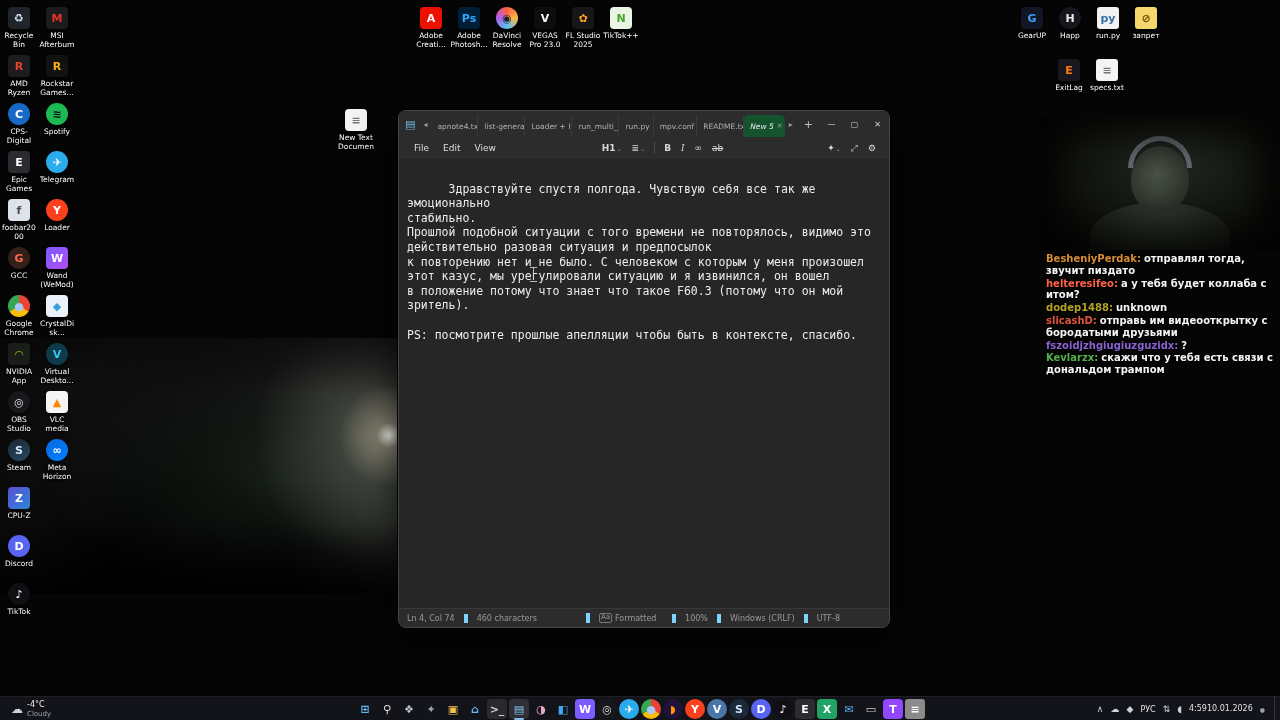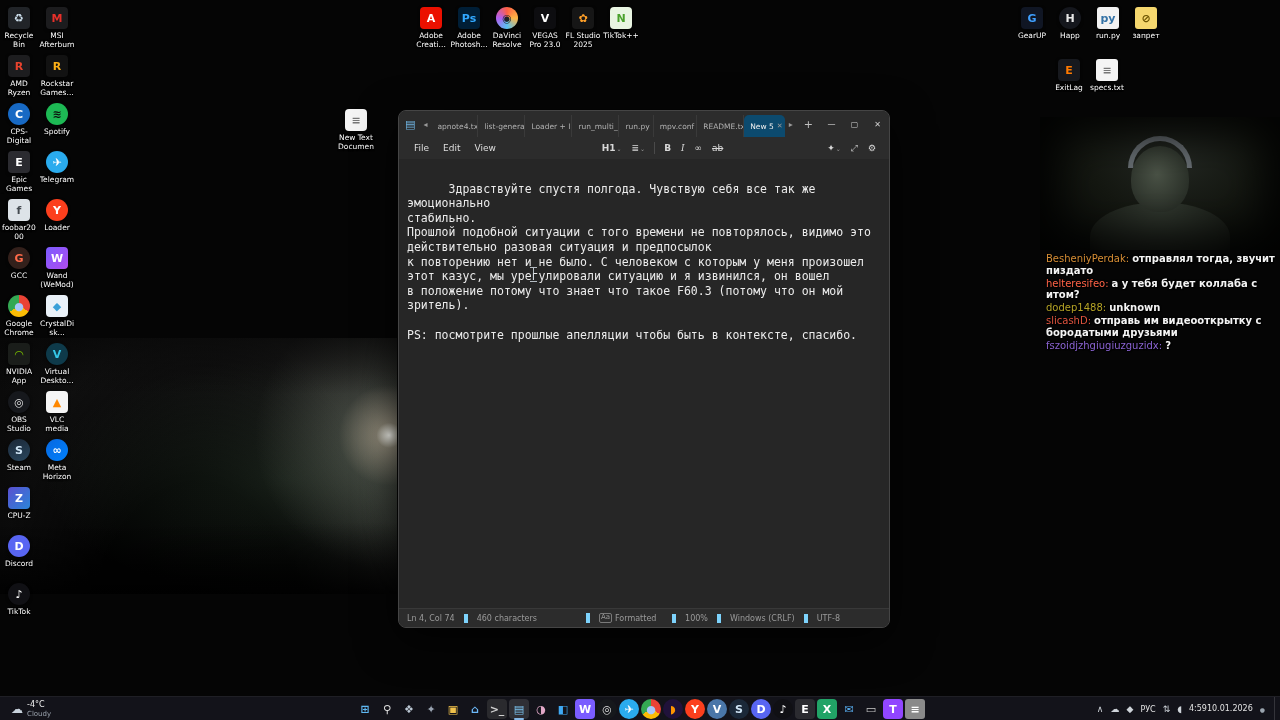--- a/index.html
+++ b/index.html
@@ -28,21 +28,21 @@
 
   
   .np-window{position:absolute;left:398px;top:110px;width:492px;height:518px;z-index:6;
     background:#262626;border:1px solid #454545;border-radius:8px;overflow:hidden;
     box-shadow:0 12px 42px rgba(0,0,0,.75);display:flex;flex-direction:column;}
   .np-tabbar{height:26px;background:#2c2c2c;display:flex;align-items:flex-end;padding-left:6px;flex:none;}
   .np-appicon{font-size:11px;color:#6fb3e0;align-self:center;margin-right:4px;}
   .np-scroll{font-size:8px;color:#9a9a9a;padding:0 4px;align-self:center;cursor:pointer;}
   .np-tab{font-size:7.5px;color:#b0b0b0;padding:0 6px;height:22px;display:flex;align-items:center;gap:3px;
           max-width:47px;white-space:nowrap;overflow:hidden;cursor:pointer;border-right:1px solid #3a3a3a;}
-  .np-tab.active{background:#0c4a6e;color:#efefef;border-radius:5px 5px 0 0;border-right:none;max-width:60px;}
+  .np-tab.active{background:#14532d;color:#efefef;border-radius:5px 5px 0 0;border-right:none;max-width:60px;font-style:italic;}
   .tab-close{font-size:7px;color:#9a9a9a;}
   .np-newtab{font-size:11px;color:#c0c0c0;padding:0 7px;align-self:center;cursor:pointer;}
   .np-spacer{flex:1;}
   .np-ctrl{width:26px;height:26px;display:flex;align-items:center;justify-content:center;color:#cfcfcf;font-size:8px;cursor:pointer;align-self:center;}
   .np-menubar{height:22px;background:#2c2c2c;display:flex;align-items:center;padding:0 8px;font-size:9px;color:#dedede;flex:none;}
   .mi{padding:0 7px;cursor:pointer;border-radius:3px;}
   .ti{padding:0 5px;cursor:pointer;display:flex;align-items:center;gap:1px;font-size:9px;color:#d8d8d8;}
   .ti.bold{font-weight:bold;}
   .ti.italic{font-style:italic;font-family:"DejaVu Serif",serif;}
   .ti.strike{text-decoration:line-through;}
@@ -70,21 +70,21 @@
     background:radial-gradient(ellipse at 50% 0%, #333a31 0%, #1b1f19 70%, transparent 100%);border-radius:50% 50% 0 0;}
   .cam-head{position:absolute;left:50%;top:22%;width:58px;height:66px;transform:translateX(-50%);
     background:radial-gradient(ellipse at 45% 42%, #4a5246 0%, #2c322a 70%, #20241f 100%);border-radius:50% 50% 46% 46%;}
   .cam-band{position:absolute;left:50%;top:14%;width:64px;height:32px;transform:translateX(-50%);
     border:5px solid #777e85;border-bottom:none;border-radius:34px 34px 0 0;opacity:.8;}
   .webcam::after{content:"";position:absolute;inset:0;box-shadow:inset 0 0 40px 18px rgba(0,0,0,.8);}
 
   
   .chat{position:absolute;left:1046px;top:253px;width:230px;z-index:5;font-size:10px;line-height:1.18;}
   .chat-msg{margin-bottom:1px;color:#f4f4f4;font-weight:600;text-shadow:1px 1px 0 #000,0 0 2px #000;}
-  .chat-user{font-weight:normal;margin-right:3px;}
+  .chat-user{font-weight:bold;margin-right:3px;}
 
   
   .taskbar{position:absolute;left:0;bottom:0;width:1280px;height:24px;z-index:20;
     background:rgba(20,20,27,0.96);border-top:1px solid rgba(255,255,255,.05);}
   .tb-weather{position:absolute;left:6px;top:0;height:24px;display:flex;align-items:center;gap:4px;padding:0 5px;cursor:pointer;border-radius:4px;}
   .tb-wicon{font-size:12px;color:#c8d2dc;}
   .tb-temp{font-size:8px;color:#efefef;line-height:1.15;}
   .tb-cond{font-size:7px;color:#9aa2ac;line-height:1.15;}
   .tb-center{position:absolute;left:50%;top:0;height:24px;transform:translateX(-50%);display:flex;align-items:center;gap:2px;}
   .tb-icon{width:20px;height:20px;border-radius:4px;display:flex;align-items:center;justify-content:center;
@@ -400,20 +400,23 @@
 
 
       <div class="chat-msg" data-name="chat-message">
         <span class="chat-user" data-name="chat-username" style="color: rgb(224, 84, 63);">slicashD:</span><span class="chat-text" data-name="chat-text">отправь им видеооткрытку с бородатыми друзьями</span>
       </div>
 
       <div class="chat-msg" data-name="chat-message">
         <span class="chat-user" data-name="chat-username" style="color: rgb(138, 99, 210);">fszoidjzhgiugiuzguzidx:</span><span class="chat-text" data-name="chat-text">?</span>
       </div>
 
+      <div class="chat-msg" data-name="chat-message">
+        <span class="chat-user" data-name="chat-username" style="color: rgb(82, 177, 74);">Kevlarzx:</span><span class="chat-text" data-name="chat-text">скажи что у тебя есть связи с дональдом трампом</span>
+      </div>
     </div>
 
   <div class="taskbar" data-name="taskbar">
     <div class="tb-weather" data-name="weather-widget">
       <span class="tb-wicon" data-name="weather-icon">☁</span>
       <div>
         <div class="tb-temp" data-name="weather-temperature">-4°C</div>
         <div class="tb-cond" data-name="weather-condition">Cloudy</div>
       </div>
     </div>

